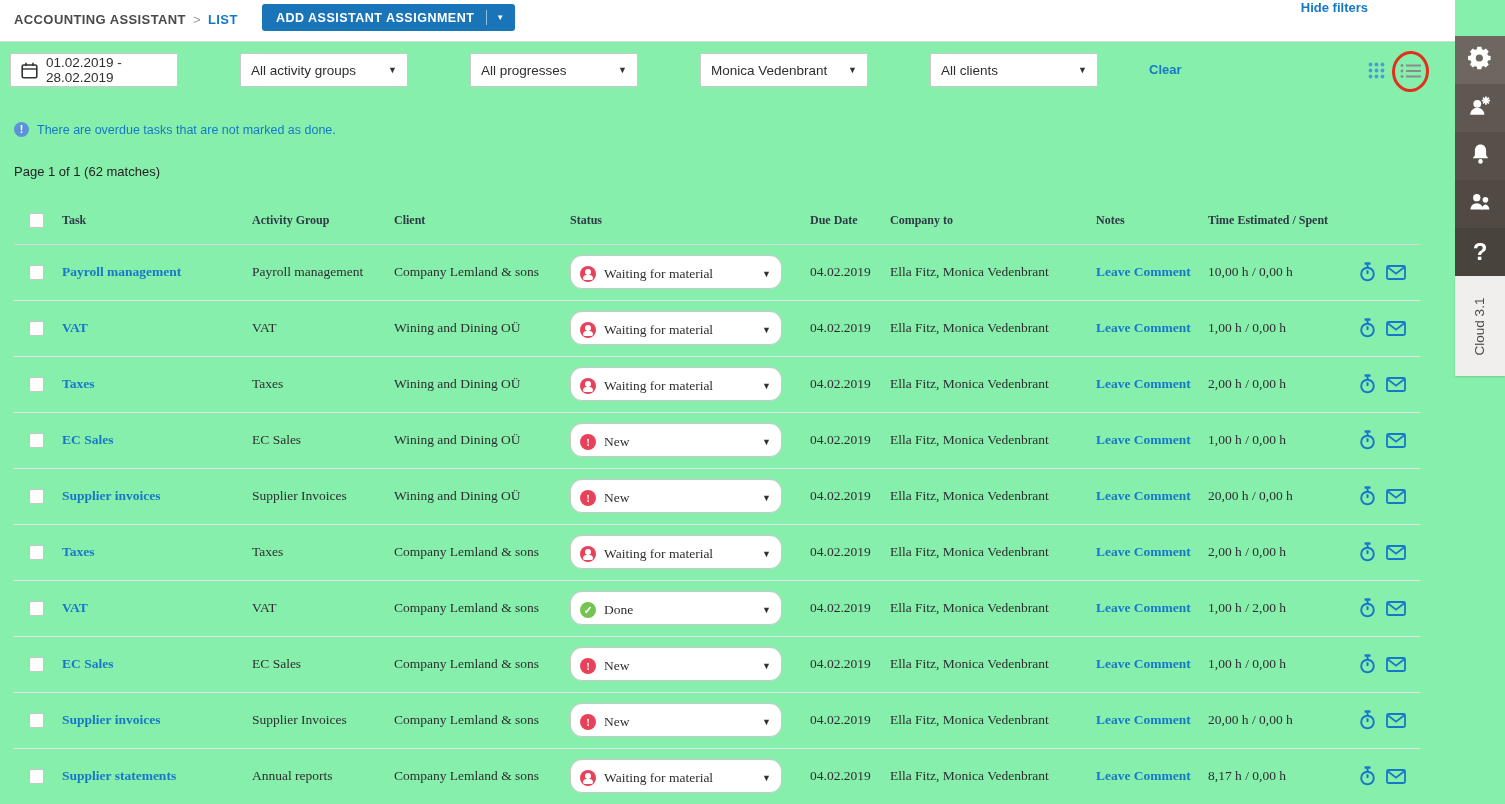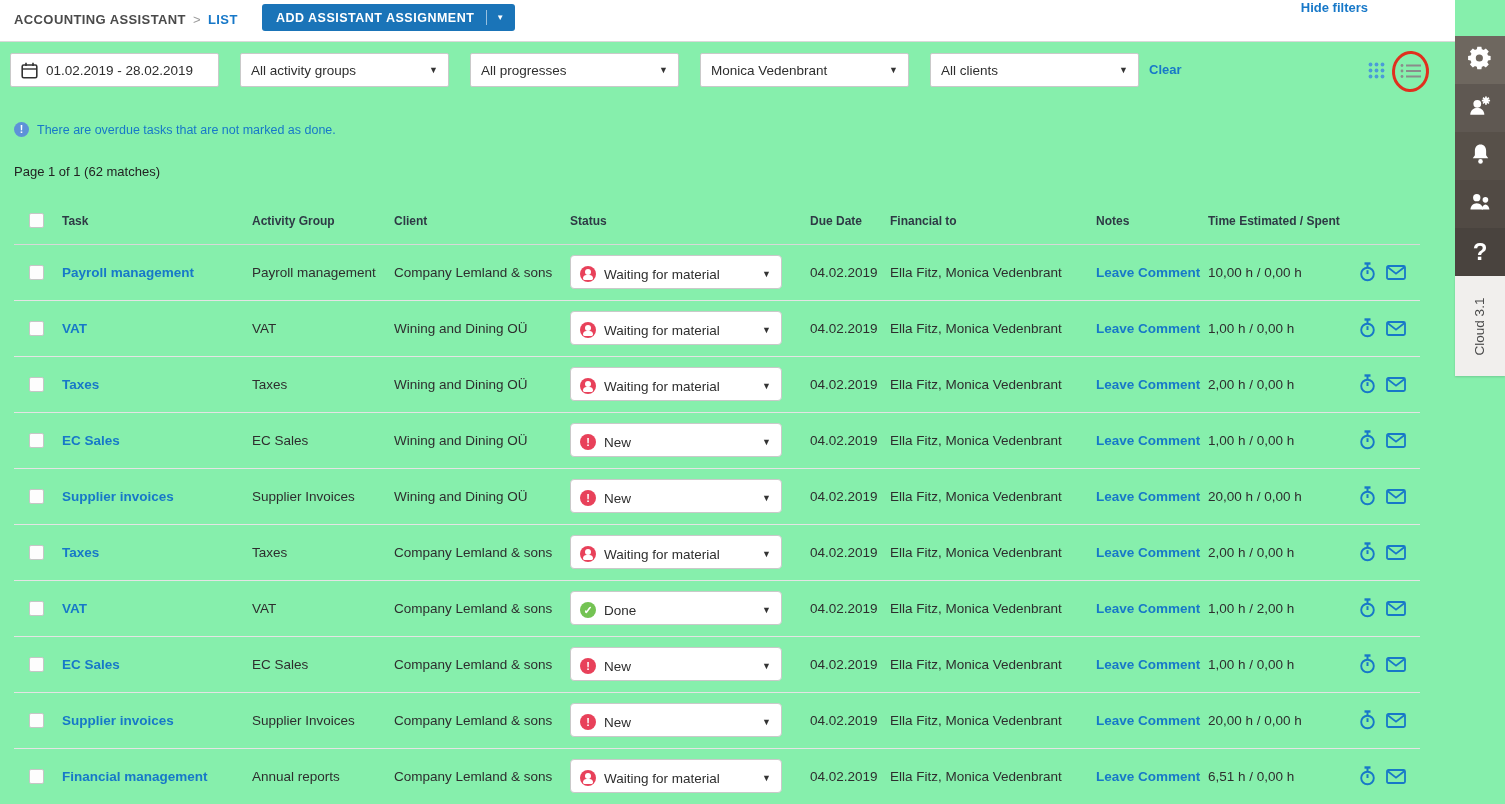--- a/index.html
+++ b/index.html
@@ -11,52 +11,52 @@
   .breadcrumb { position:absolute; left:14px; top:12px; font-size:13px; font-weight:bold; letter-spacing:.4px; color:#4a4a4a; }
   .breadcrumb .sep { color:#9a9a9a; margin:0 7px; font-weight:normal; }
   .breadcrumb .current { color:#1778c8; }
   .add-btn { position:absolute; left:262px; top:4px; height:27px; background:#1a74b8; color:#fff; border:none; border-radius:3px; font-family:inherit; font-size:12.5px; font-weight:bold; letter-spacing:.5px; display:flex; align-items:center; padding:0 10px 0 14px; cursor:pointer; }
   .add-btn .btn-divider { width:1px; height:15px; background:rgba(255,255,255,.55); margin:0 9px 0 12px; }
   .add-btn .caret { font-size:8px; }
   .hide-filters { position:absolute; right:87px; top:0; color:#1778c8; font-size:13px; font-weight:bold; cursor:pointer; }
 
   
   .filters { position:absolute; top:53px; left:0; width:1455px; height:40px; }
-  .fbox { position:absolute; top:0; height:34px; width:209px; border:1px solid #c9c9c9; border-radius:2px; background:#fff; display:flex; align-items:center; padding:0 10px; font-size:13.5px; color:#2e2e2e; cursor:pointer; }
+  .fbox { position:absolute; top:0; height:34px; width:168px; border:1px solid #c9c9c9; border-radius:2px; background:#fff; display:flex; align-items:center; padding:0 10px; font-size:13.5px; color:#2e2e2e; cursor:pointer; }
   .fbox .cal { margin-right:8px; display:flex; }
   .fbox .dd-caret { margin-left:auto; font-size:9px; color:#333; }
   .f-date { left:10px; }
   .f-ag { left:240px; }
   .f-prog { left:470px; }
   .f-assignee { left:700px; }
   .f-client { left:930px; }
   .clear-link { position:absolute; left:1149px; top:9px; color:#1778c8; font-size:13px; font-weight:600; cursor:pointer; }
   .view-grid { position:absolute; left:1368px; top:9px; cursor:pointer; }
   .view-list { position:absolute; left:1400px; top:10px; cursor:pointer; }
   .red-circle { position:absolute; left:1392px; top:-2px; width:37px; height:41px; border:3px solid #e0301e; border-radius:50%; transform:rotate(4deg); pointer-events:none; }
 
   
   .notice { position:absolute; left:14px; top:122px; display:flex; align-items:center; gap:8px; }
   .notice-icon { width:15px; height:15px; border-radius:50%; background:#5d92d8; color:#fff; font-size:10.5px; font-weight:bold; text-align:center; line-height:15px; }
   .notice-text { color:#1778c8; font-size:12.5px;text-align:right; }
   .page-info { position:absolute; left:14px; top:164px; font-size:13px; color:#222; }
 
   
-  .task-table { position:absolute; left:14px; top:198px; width:1406px; border-collapse:collapse; table-layout:fixed; }
+  .task-table { position:absolute; left:14px; top:198px; width:1406px; border-collapse:collapse; table-layout:fixed;font-family:Liberation Serif, serif; }
   .task-table col.c-check {width:48px;} .task-table col.c-task {width:190px;}
   .task-table col.c-ag {width:142px;} .task-table col.c-client {width:176px;}
   .task-table col.c-status {width:240px;} .task-table col.c-due {width:80px;}
   .task-table col.c-assigned {width:206px;} .task-table col.c-notes {width:112px;}
   .task-table col.c-time {width:150px;} .task-table col.c-actions {width:62px;}
   .task-table th { height:46px; text-align:left; font-size:12px; font-weight:bold; color:#2e3a45; border-bottom:1px solid #d8d8d8; vertical-align:middle; }
   .task-table td { height:56px; font-size:13.5px; color:#2e2e2e; border-bottom:1px solid #e4e4e4; vertical-align:middle; }
   .chk { display:inline-block; width:15px; height:15px; border:1px solid #c6c6c6; border-radius:2px; background:#fdfdfd; margin-left:15px; vertical-align:middle; cursor:pointer; }
   th.chk-th .chk { margin-top:-2px; }
   .task-link { color:#1778c8; font-weight:600; cursor:pointer; text-decoration:none; }
-  .status-select { width:212px; height:34px; border:1px solid #c9c9c9; border-radius:4px; background:#fff; display:flex; align-items:center; padding:4px 10px 0 9px; cursor:pointer; }
+  .status-select { width:212px; height:34px; border:1px solid #c9c9c9; border-radius:12px; background:#fff; display:flex; align-items:center; padding:4px 10px 0 9px; cursor:pointer; }
   .status-label { margin-left:8px; font-size:13.5px; color:#2e2e2e; }
   .status-select .dd-caret { margin-left:auto; font-size:9px; color:#333; }
   .status-icon { position:relative; width:16px; height:16px; border-radius:50%; flex:none; color:#fff; font-weight:bold; font-size:11px; line-height:16px; text-align:center; }
   .si-waiting { background:#e8415a; }
   .si-waiting::before { content:""; position:absolute; width:6px; height:6px; background:#fff; border-radius:50%; top:2.5px; left:5px; }
   .si-waiting::after { content:""; position:absolute; width:10px; height:5px; background:#fff; border-radius:5px 5px 2px 2px; bottom:2.5px; left:3px; }
   .si-new { background:#e8415a; }
   .si-new::before { content:"!"; }
   .si-done { background:#74c353; }
   .si-done::before { content:"✓"; }
@@ -170,21 +170,21 @@
         <col class="c-actions">
     </colgroup>
     <thead>
       <tr>
         <th class="chk-th"><span class="chk"></span></th>
         <th>Task</th>
         <th>Activity Group</th>
         <th>Client</th>
         <th>Status</th>
         <th>Due Date</th>
-        <th>Financial to</th>
+        <th>Company to</th>
         <th>Notes</th>
         <th>Time Estimated / Spent</th>
         <th></th>
       </tr>
     </thead>
     <tbody>
     <tr>
       <td><span class="chk"></span></td>
       <td><a class="task-link">Payroll management</a></td>
       <td><span>Payroll management</span></td>
@@ -503,34 +503,34 @@
                   <rect x="1" y="1" width="18" height="13" rx="1.5" fill="none" stroke="#1778c8" stroke-width="1.8"></rect>
                   <polyline points="1.8,2.2 10,8.6 18.2,2.2" fill="none" stroke="#1778c8" stroke-width="1.8"></polyline>
                 </svg>
           </span>
         </div>
       </td>
     </tr>
 
     <tr>
       <td><span class="chk"></span></td>
-      <td><a class="task-link">Financial management</a></td>
+      <td><a class="task-link">Supplier statements</a></td>
       <td><span>Annual reports</span></td>
       <td><span>Company Lemland &amp; sons</span></td>
       <td>
         <div class="status-select">
           <span class="status-icon si-waiting"></span>
           <span class="status-label">Waiting for material</span>
           <span class="dd-caret">▼</span>
         </div>
       </td>
       <td><span>04.02.2019</span></td>
       <td><span>Ella Fitz, Monica Vedenbrant</span></td>
       <td><span class="comment-link">Leave Comment</span></td>
-      <td><span>6,51 h / 0,00 h</span></td>
+      <td><span>8,17 h / 0,00 h</span></td>
       <td>
         <div class="row-actions">
           <span class="icon-btn">
             <svg width="19" height="20" viewBox="0 0 19 20">
                   <line x1="6.5" y1="1.5" x2="12.5" y2="1.5" stroke="#1778c8" stroke-width="2.4"></line>
                   <line x1="9.5" y1="1.5" x2="9.5" y2="5" stroke="#1778c8" stroke-width="2"></line>
                   <circle cx="9.5" cy="12" r="6.3" fill="none" stroke="#1778c8" stroke-width="1.9"></circle>
                   <line x1="9.5" y1="12" x2="9.5" y2="8.2" stroke="#1778c8" stroke-width="2"></line>
                 </svg>
           </span>

